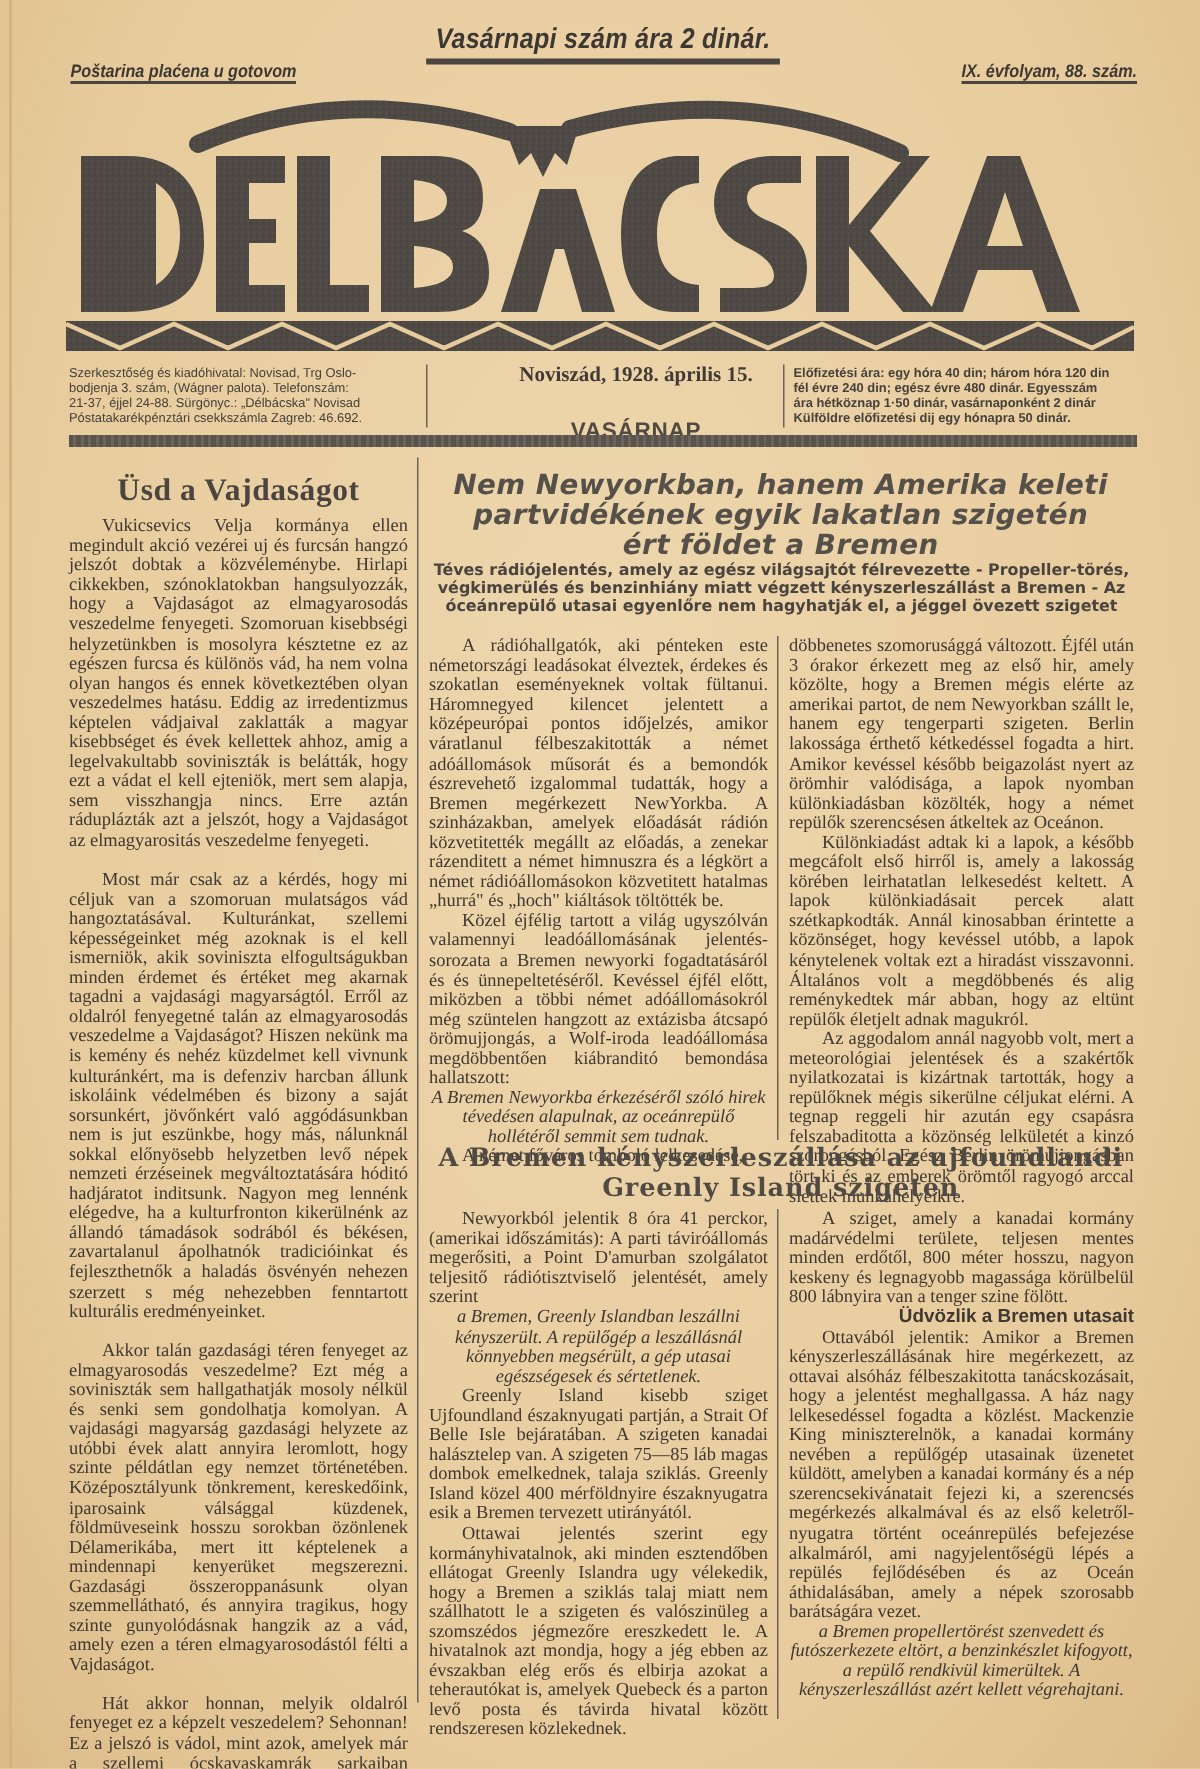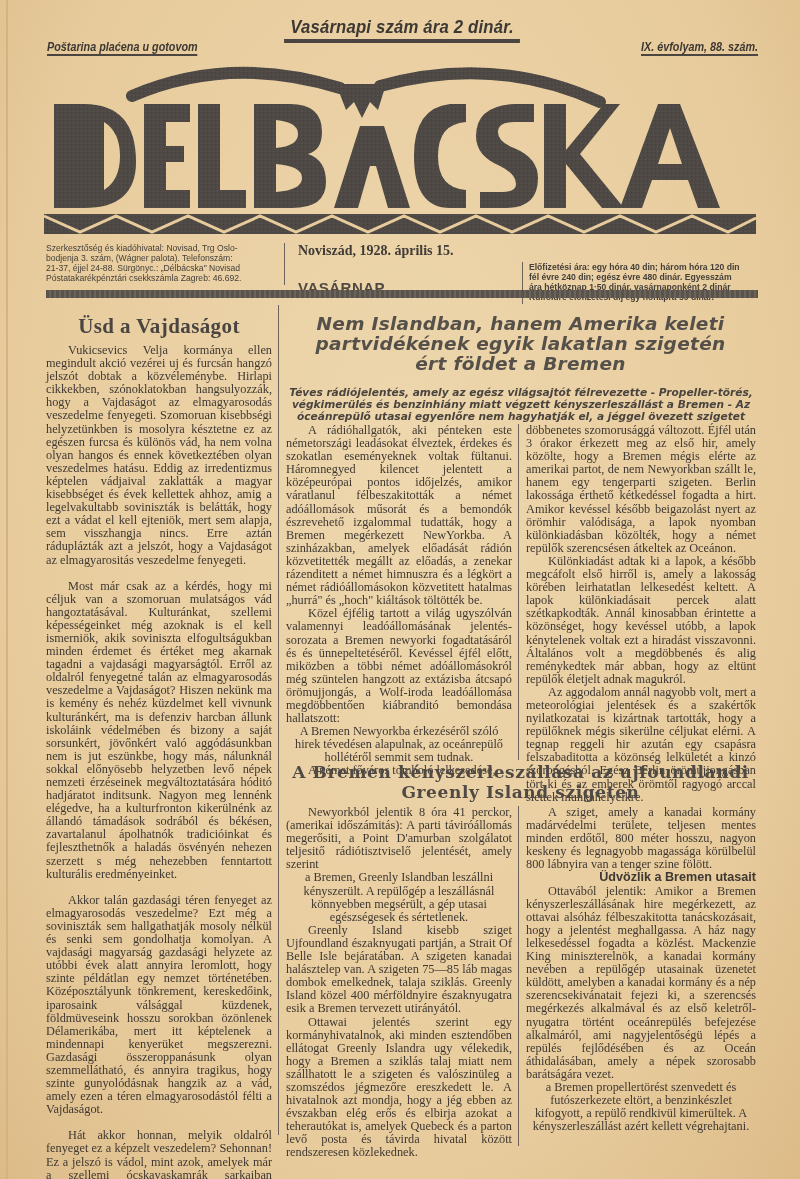--- a/index.html
+++ b/index.html
@@ -36,26 +36,26 @@
   }
 
   .masthead { position:absolute; left:40px; top:62px; width:720px; height:180px; }
   .masthead svg { width:720px; height:180px; }
 
   .infobar { position:absolute; left:46px; top:243px; width:712px; height:42px; font-family:"Liberation Sans",sans-serif; }
   .info-left {
     position:absolute; left:0; top:0; width:238px; font-size:8.6px; line-height:10px; font-weight:normal; color:#45403a;
     border-right:1px solid #6b625a; height:42px;
   }
-  .info-mid { position:absolute; left:252px; top:0; width:284px; height:42px; }
+  .info-mid { position:absolute; left:236px; top:0; width:284px; text-align:center; height:42px; }
   .info-date { font-family:"Liberation Serif",serif; font-weight:bold; font-size:14px; color:#403b36; margin-top:0px; }
   .info-day { font-weight:bold; font-size:15px; letter-spacing:0.5px; color:#514a43; margin-top:20px; }
   .info-right {
     position:absolute; left:476px; top:0; width:236px; font-size:8.6px; line-height:10px; font-weight:bold; color:#45403a;
-    border-left:1px solid #6b625a; padding-left:6px; height:42px;margin-top:19px;
+    border-left:1px solid #6b625a; padding-left:6px; height:42px;
   }
   .rule-thick { position:absolute; left:46px; width:712px; height:8px; background: repeating-linear-gradient(90deg,#5a534c 0 3px,#6b645c 3px 5px); }
 
   .col { position:absolute; font-size:12.3px; line-height:13.1px; text-align:justify; color:#3f3832; }
   .col p { margin:0; text-indent:22px; }
   .col p.gap { margin-top:13px; }
   .col-left { left:46px; top:318px; width:226px; }
   .vrule { position:absolute; width:1px; background:#6b625a; }
 
   .h-left {
@@ -63,24 +63,24 @@
     font-family:"Liberation Serif",serif; font-weight:bold; font-size:21px; color:#4a4540; letter-spacing:0.4px;
   }
 
   .h-main {
     position:absolute; left:283px; top:314px; width:475px; text-align:center;
     font-family:"DejaVu Sans","Liberation Sans",sans-serif; font-weight:bold; font-style:italic;
     font-size:18.5px; line-height:20px; color:#555049; letter-spacing:0.3px;
   }
   .h-sub {
     position:absolute; left:285px; top:374px; width:472px; text-align:center;
-    font-family:"DejaVu Sans","Liberation Sans",sans-serif; font-weight:bold; font-style:italic;
-    font-size:10.6px; line-height:12px; color:#4a443e;margin-top:12px;
-  }
-  .quote { text-align:center; margin:4px 14px 4px 26px; text-indent:0 !important; }
+    font-family:"DejaVu Sans","Liberation Sans",sans-serif; font-weight:bold; 
+    font-size:10.6px; line-height:12px; color:#4a443e;
+  }
+  .quote { font-style:italic; text-align:center; margin:4px 14px 4px 26px; text-indent:0 !important; }
   .h-section {
     position:absolute; left:283px; top:762px; width:475px; text-align:center;
     font-family:"DejaVu Serif","Liberation Serif",serif; font-weight:bold; font-size:17px; line-height:20px; color:#4f4a44;
     letter-spacing:0.6px;
   }
   .subhead { font-family:"Liberation Sans",sans-serif; font-weight:bold; text-align:right; text-indent:0 !important; font-size:12.6px; margin:1px 0; }
 </style>
 </head>
 <body>
 
@@ -157,21 +157,21 @@
     <p>Vukicsevics Velja kormánya ellen megindult akció vezérei uj és furcsán hangzó jelszót dobtak a közvéleménybe. Hirlapi cikkekben, szónoklatokban hangsulyozzák, hogy a Vajdaságot az elmagyarosodás veszedelme fenyegeti. Szomoruan kisebbségi helyzetünkben is mosolyra késztetne ez az egészen furcsa és különös vád, ha nem volna olyan hangos és ennek következtében olyan veszedelmes hatásu. Eddig az irredentizmus képtelen vádjaival zaklatták a magyar kisebbséget és évek kellettek ahhoz, amig a legelvakultabb soviniszták is belátták, hogy ezt a vádat el kell ejteniök, mert sem alapja, sem visszhangja nincs. Erre aztán ráduplázták azt a jelszót, hogy a Vajdaságot az elmagyarositás veszedelme fenyegeti.</p>
     <p class="gap">Most már csak az a kérdés, hogy mi céljuk van a szomoruan mulatságos vád hangoztatásával. Kulturánkat, szellemi képességeinket még azoknak is el kell ismerniök, akik soviniszta elfogultságukban minden érdemet és értéket meg akarnak tagadni a vajdasági magyarságtól. Erről az oldalról fenyegetné talán az elmagyarosodás veszedelme a Vajdaságot? Hiszen nekünk ma is kemény és nehéz küzdelmet kell vivnunk kulturánkért, ma is defenziv harcban állunk iskoláink védelmében és bizony a saját sorsunkért, jövőnkért való aggódásunkban nem is jut eszünkbe, hogy más, nálunknál sokkal előnyösebb helyzetben levő népek nemzeti érzéseinek megváltoztatására hóditó hadjáratot inditsunk. Nagyon meg lennénk elégedve, ha a kulturfronton kikerülnénk az állandó támadások sodrából és békésen, zavartalanul ápolhatnók tradicióinkat és fejleszthetnők a haladás ösvényén nehezen szerzett s még nehezebben fenntartott kulturális eredményeinket.</p>
     <p class="gap">Akkor talán gazdasági téren fenyeget az elmagyarosodás veszedelme? Ezt még a soviniszták sem hallgathatják mosoly nélkül és senki sem gondolhatja komolyan. A vajdasági magyarság gazdasági helyzete az utóbbi évek alatt annyira leromlott, hogy szinte példátlan egy nemzet történetében. Középosztályunk tönkrement, kereskedőink, iparosaink válsággal küzdenek, földmüveseink hosszu sorokban özönlenek Délamerikába, mert itt képtelenek a mindennapi kenyerüket megszerezni. Gazdasági összeroppanásunk olyan szemmellátható, és annyira tragikus, hogy szinte gunyolódásnak hangzik az a vád, amely ezen a téren elmagyarosodástól félti a Vajdaságot.</p>
     <p class="gap">Hát akkor honnan, melyik oldalról fenyeget ez a képzelt veszedelem? Sehonnan! Ez a jelszó is vádol, mint azok, amelyek már a szellemi ócskavaskamrák sarkaiban rozsdásodnak, de ez a vád sokkal kegyetlenebb, mert agresszivitást tételez fel rólunk, akiket előzőleg politikai, gazdasági és kulturális téren alaposan lefegyvereztek. A gyengébb és védtelen ellenfél kigunyolása ez a vád és nem fér össze azzal a lovagiassággal, amely a hatalmon levőre mindig kötelező.</p>
 
   </div>
 
   <div class="vrule" style="left:278px; top:305px; height:830px;"></div>
 
   <div class="h-main">
-    <div>Nem Islandban, hanem Amerika keleti</div>
+    <div>Nem Newyorkban, hanem Amerika keleti</div>
     <div>partvidékének egyik lakatlan szigetén</div>
     <div>ért földet a Bremen</div>
   </div>
   <div class="h-sub">Téves rádiójelentés, amely az egész világsajtót félrevezette - Propeller-törés, végkimerülés és benzinhiány miatt végzett kényszerleszállást a Bremen - Az óceánrepülő utasai egyenlőre nem hagyhatják el, a jéggel övezett szigetet</div>
 
   <div class="col" style="left:286px; top:424px; width:226px;">
     <p>A rádióhallgatók, aki pénteken este németországi leadásokat élveztek, érdekes és szokatlan eseményeknek voltak fültanui. Háromnegyed kilencet jelentett a középeurópai pontos időjelzés, amikor váratlanul félbeszakitották a német adóállomások műsorát és a bemondók észrevehető izgalommal tudatták, hogy a Bremen megérkezett NewYorkba. A szinházakban, amelyek előadását rádión közvetitették megállt az előadás, a zenekar rázenditett a német himnuszra és a légkört a német rádióállomásokon közvetitett hatalmas „hurrá" és „hoch" kiáltások töltötték be.</p>
     <p>Közel éjfélig tartott a világ ugyszólván valamennyi leadóállomásának jelentés-sorozata a Bremen newyorki fogadtatásáról és és ünnepeltetéséről. Kevéssel éjfél előtt, miközben a többi német adóállomásokról még szüntelen hangzott az extázisba átcsapó örömujjongás, a Wolf-iroda leadóállomása megdöbbentően kiábranditó bemondása hallatszott:</p>
     <p class="quote">A Bremen Newyorkba érkezéséről szóló hirek tévedésen alapulnak, az oceánrepülő hollétéről semmit sem tudnak.</p>
     <p>A német főváros tomboló lelkesedése,</p>

